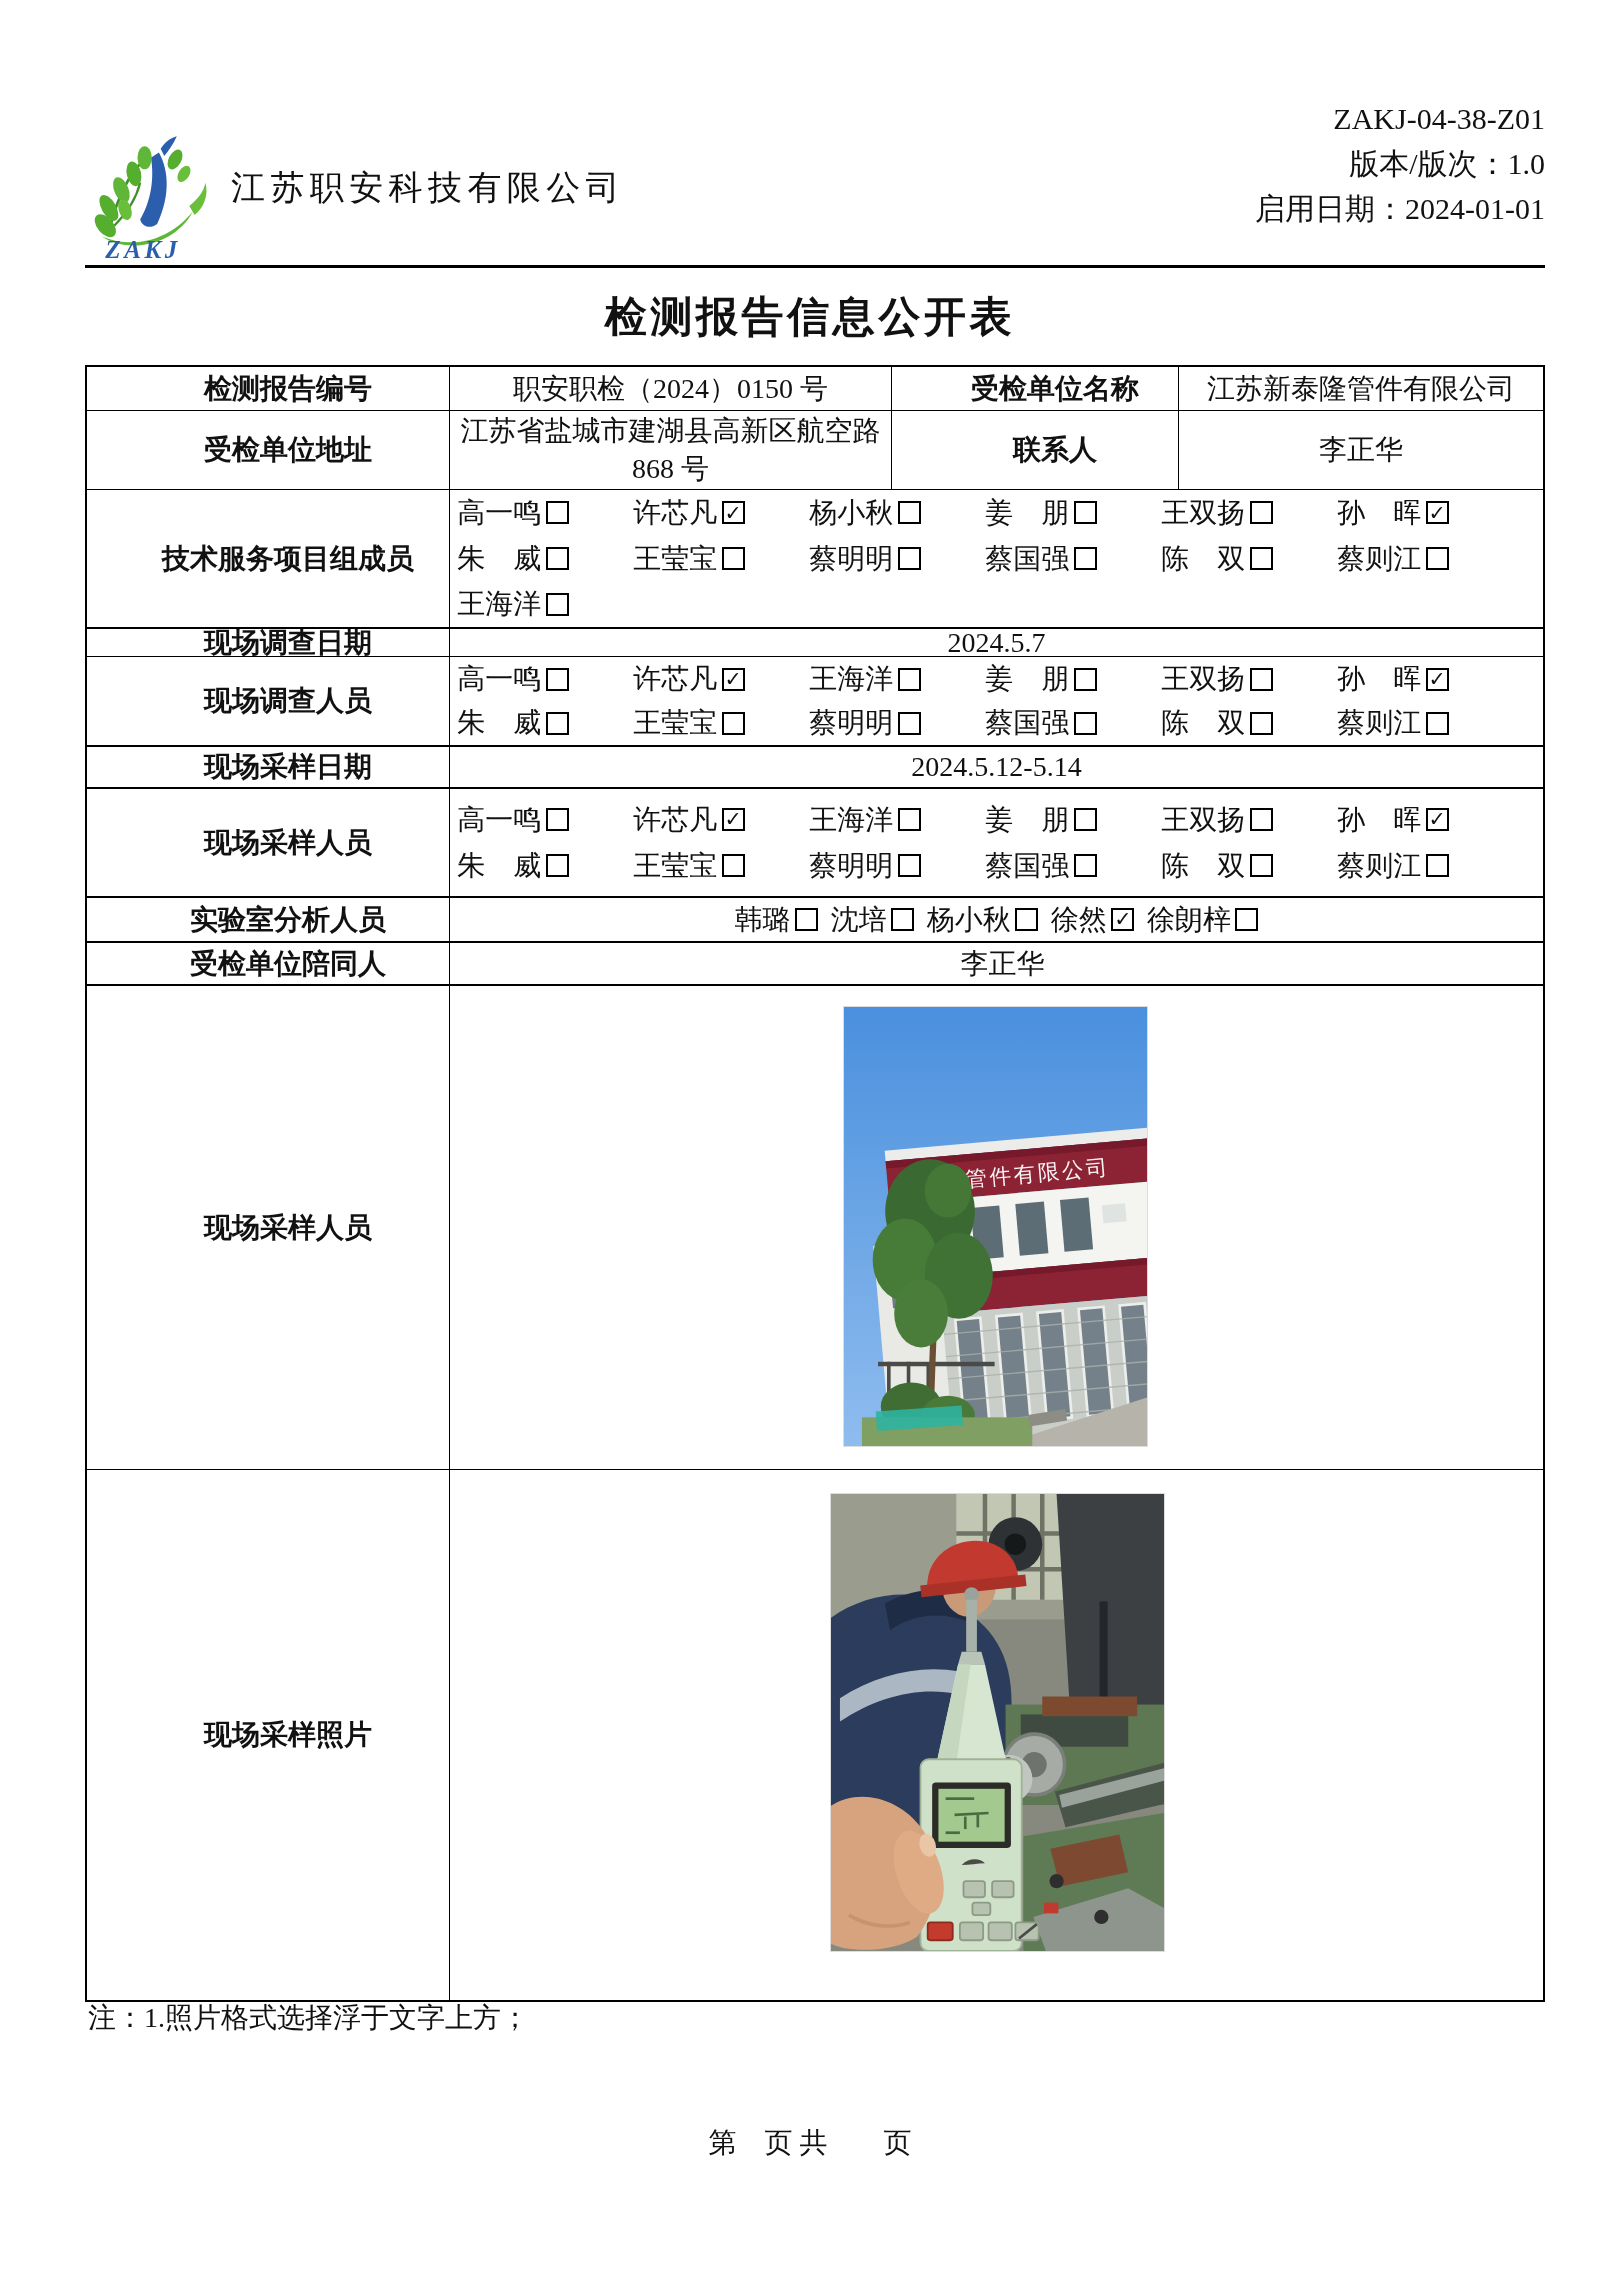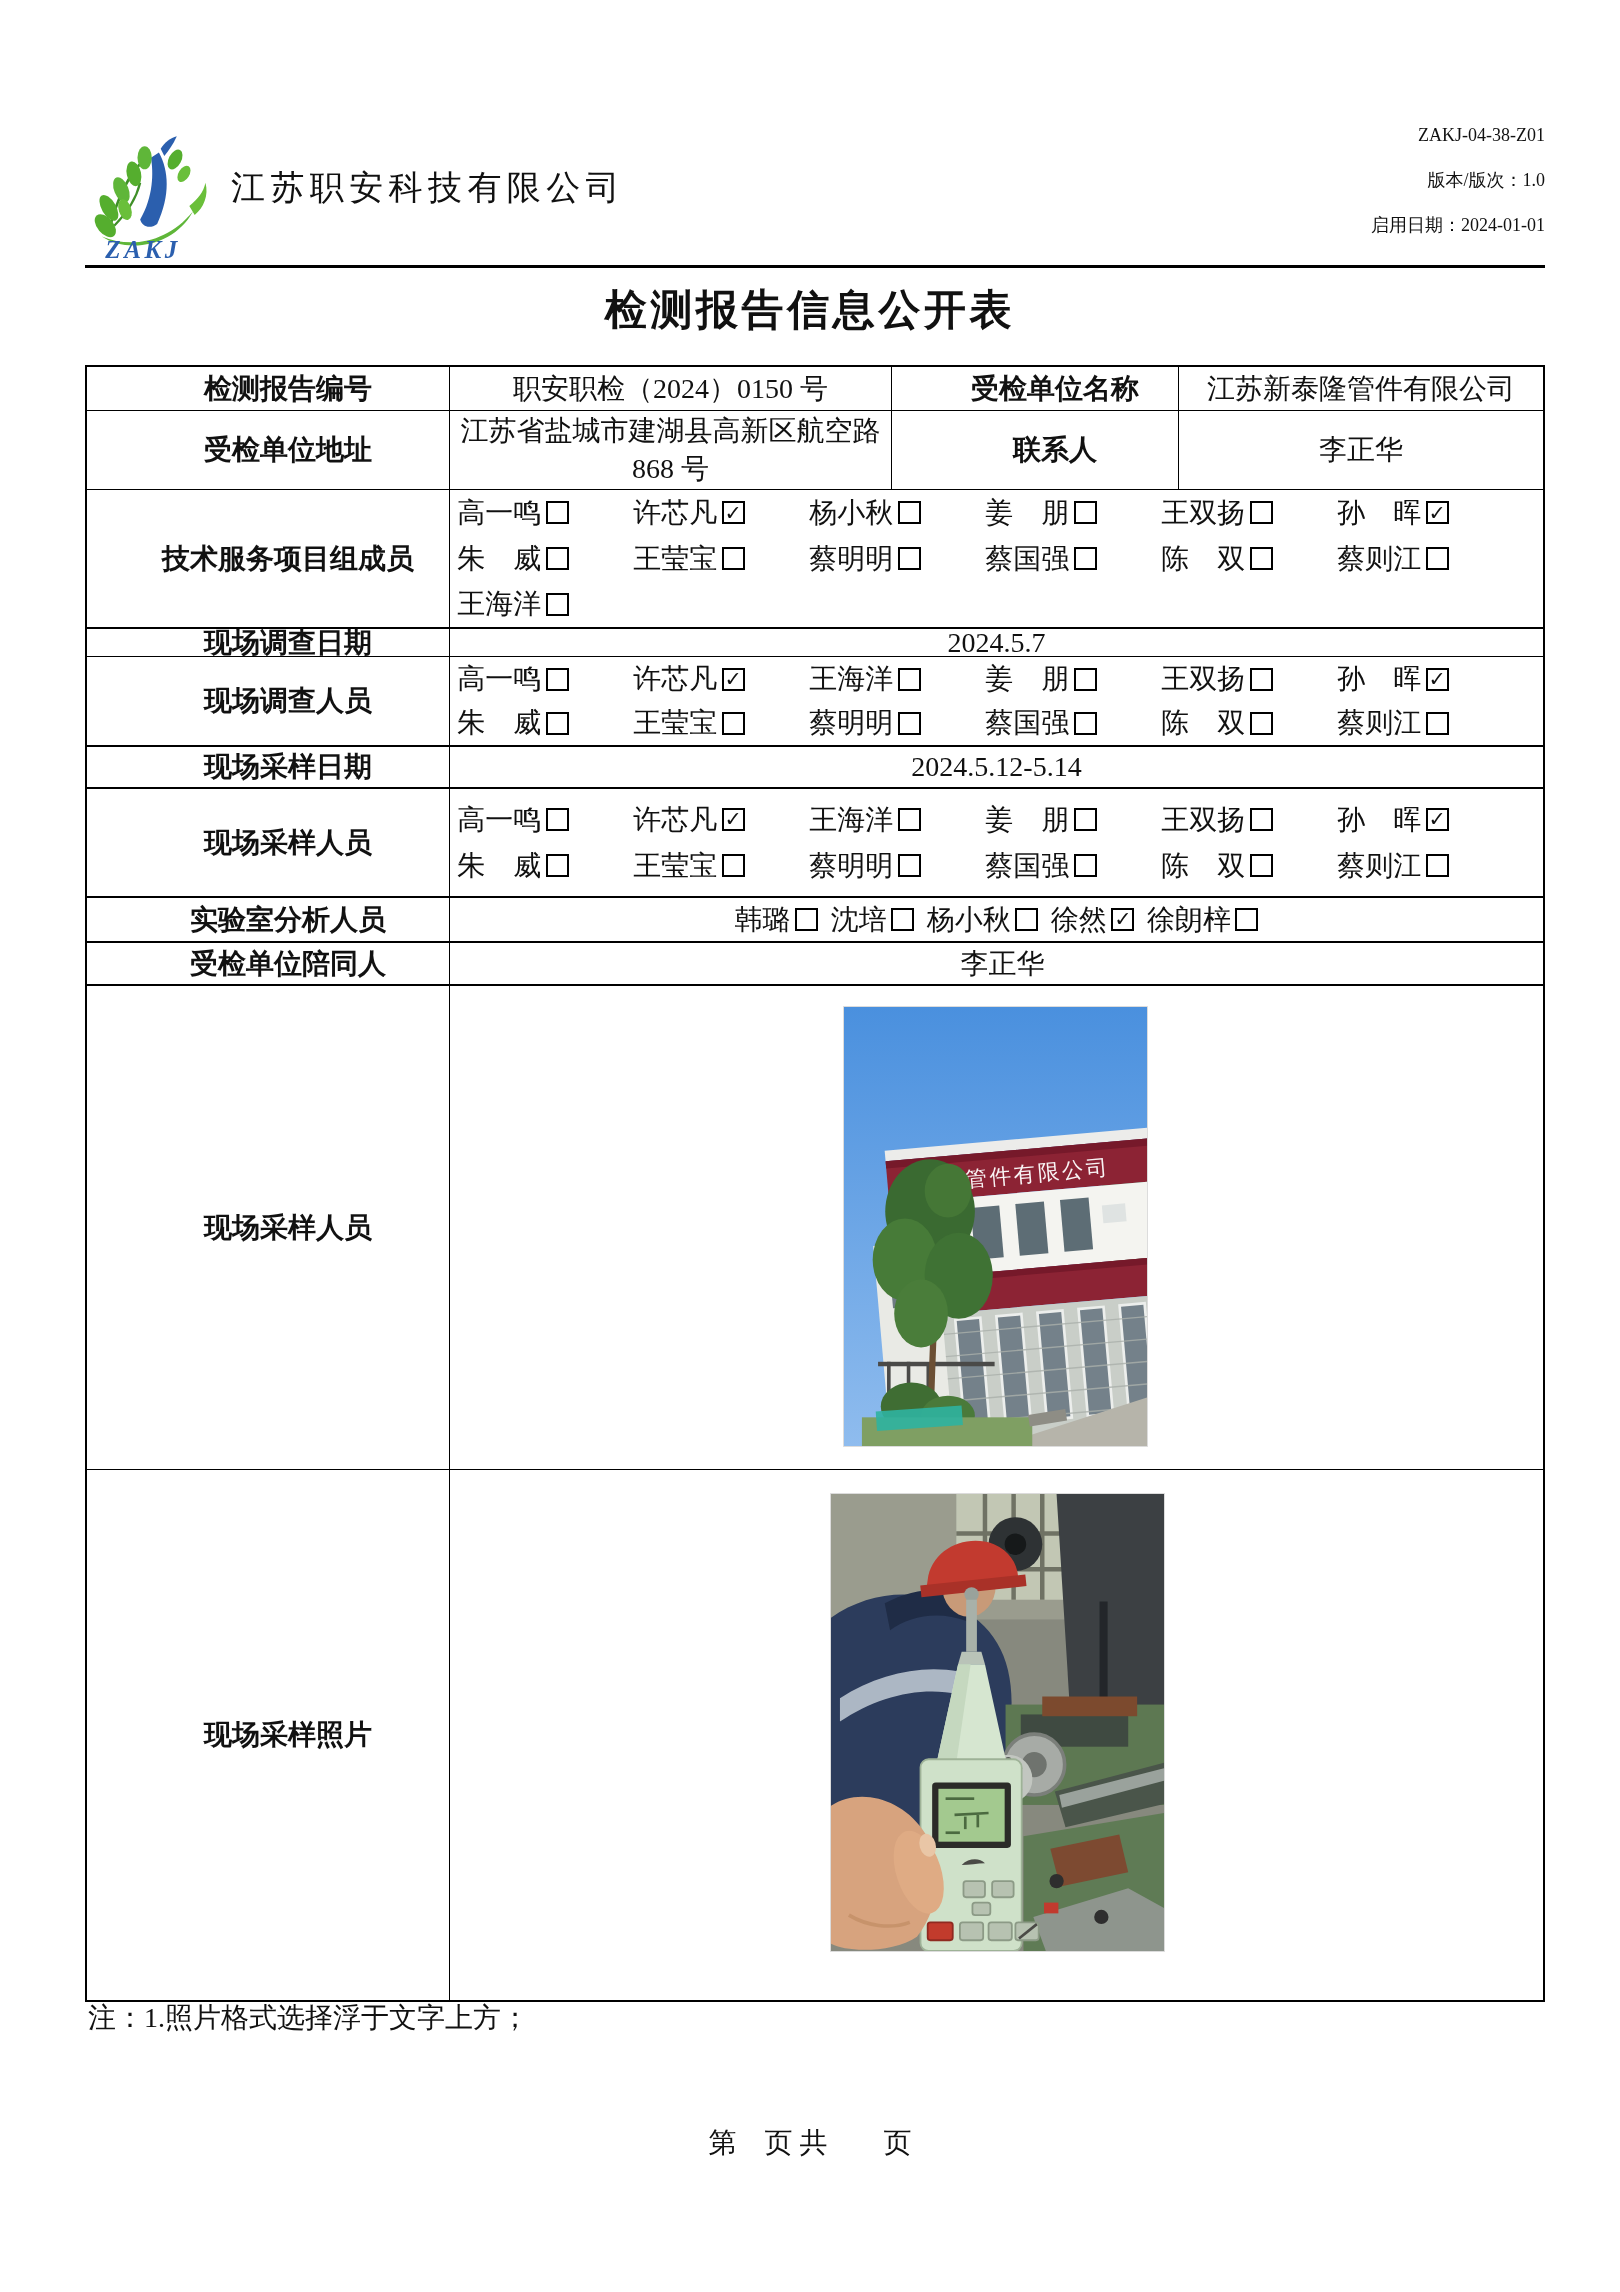--- a/index.html
+++ b/index.html
@@ -5,23 +5,23 @@
   html,body { margin:0; padding:0; background:#e8e8e8; }
   .page {
     position:relative; width:1620px; height:2293px; background:#ffffff;
     font-family:"Liberation Serif","DejaVu Serif",serif; color:#111;
     overflow:hidden; margin:0 auto;
   }
   
   .logo { position:absolute; left:82px; top:122px; width:136px; height:143px; }
   .logo svg { width:100%; height:100%; display:block; }
   .company { position:absolute; left:231px; top:165px; font-size:34px; letter-spacing:5.4px; }
-  .doc-meta { position:absolute; right:75px; top:113px; text-align:right; font-size:18px; line-height:45px; }
+  .doc-meta { position:absolute; right:75px; top:96px; text-align:right; font-size:30px; line-height:45px; }
   .header-rule { position:absolute; left:85px; top:265px; width:1460px; height:2.7px; background:#000; }
-  .title { position:absolute; left:0; top:282px; width:100%; text-align:center;
+  .title { position:absolute; left:0; top:289px; width:100%; text-align:center;
            font-size:42px; font-weight:bold; letter-spacing:3.6px;
            font-family:"Liberation Sans","DejaVu Sans",sans-serif; }
   
   .table { position:absolute; left:85px; top:365px; width:1460px; border:2.7px solid #000; box-sizing:border-box; }
   .trow { display:flex; box-sizing:border-box; border-bottom:1.8px solid #000; }
   .trow.thick { border-bottom:2.7px solid #000; }
   .trow:last-child { border-bottom:none; }
   .rA{height:44px;} .rB{height:79px;} .rC{height:139px;} .rD{height:28px;}
   .rE{height:90px;} .rF{height:42px;} .rG{height:109px;} .rH{height:45px;}
   .rI{height:43px;gap:12px;} .rJ{height:484px;} .rK{height:530px;}

